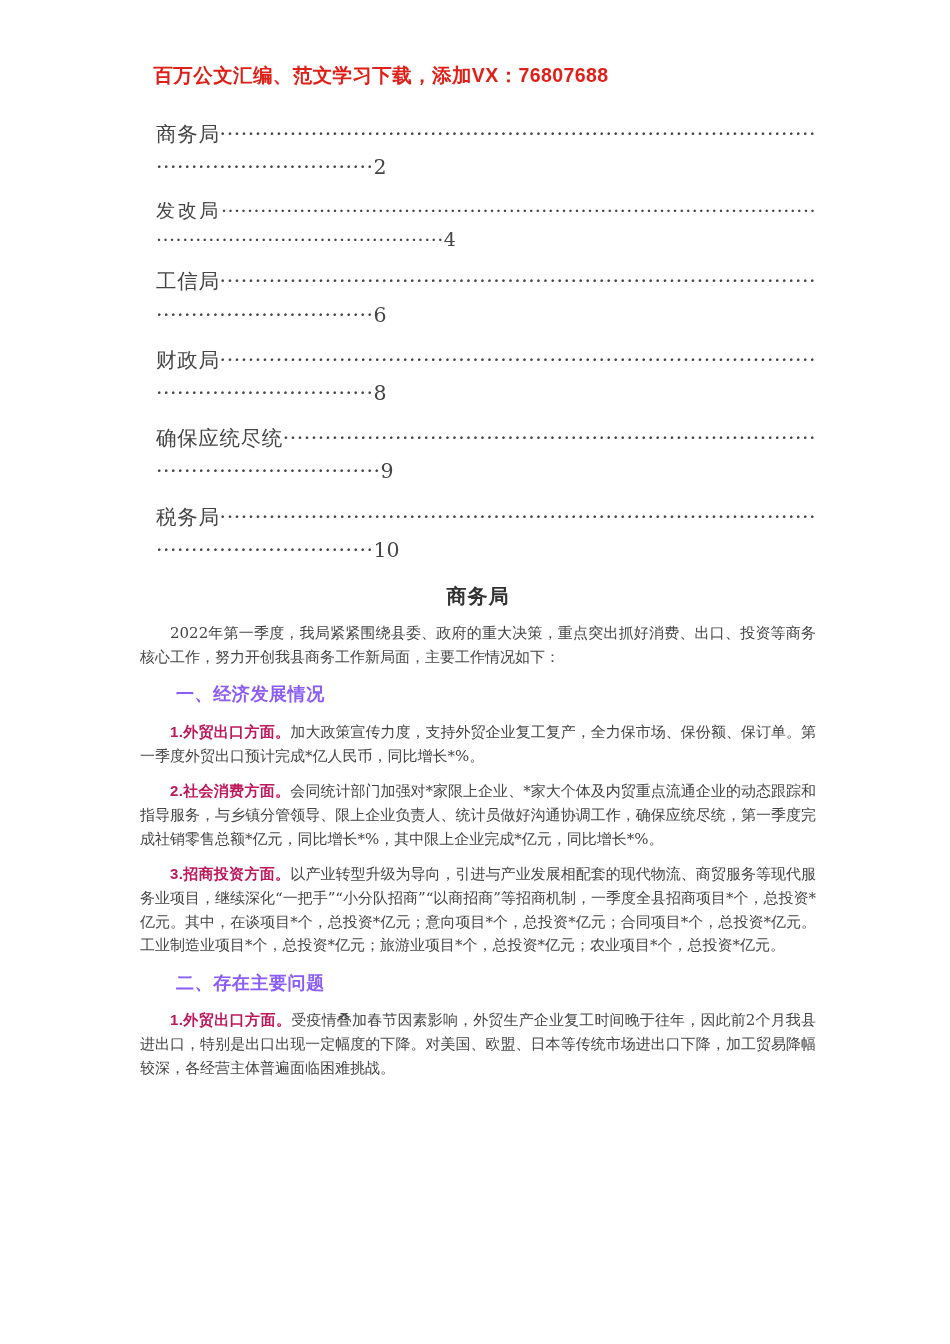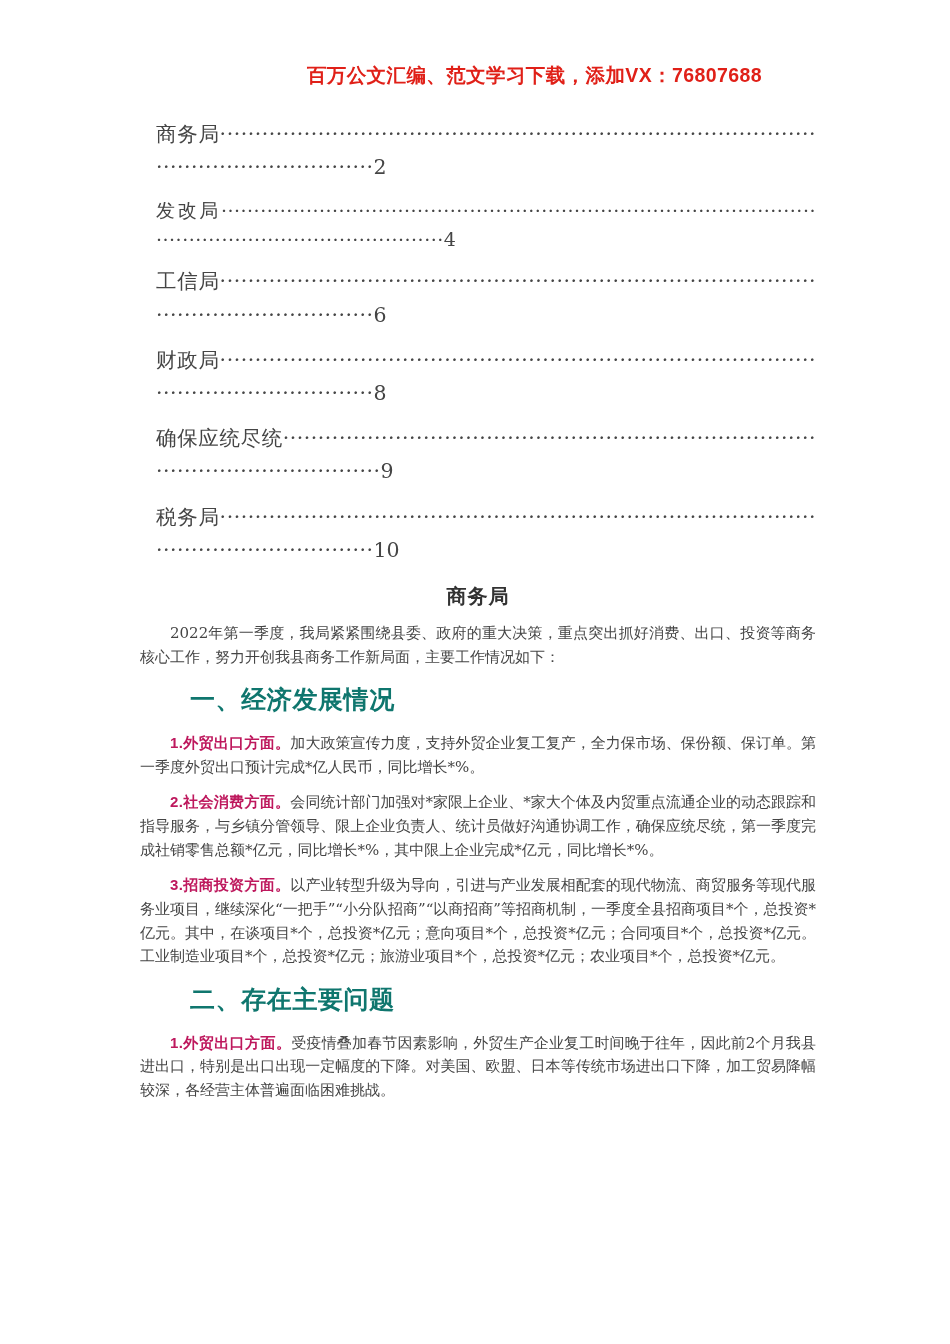--- a/index.html
+++ b/index.html
@@ -22,21 +22,21 @@
     background: #ffffff;
     box-sizing: border-box;
   }
 
   
   .banner {
     position: absolute;
     top: 62px;
     left: 0;
     width: 762px;
-    text-align: right;
+    text-align: center;
     font-family: "Liberation Sans", "DejaVu Sans", sans-serif;
     font-size: 19.5px;
     font-weight: 700;
     letter-spacing: 0.4px;
     color: #e02018;
     white-space: nowrap;
   }
 
   
   .content {
@@ -88,27 +88,27 @@
   .para {
     font-size: 15px;
     line-height: 1.58;
     text-indent: 2em;
     text-align: justify;
     margin: 0 0 11px 0;
     color: #454545;
     word-break: break-all;
   }
   .section-head {
-    font-size: 25px;
+    font-size: 18px;
     line-height: 1.58;
     text-indent: 2em;
     font-weight: 700;
     font-family: "Liberation Sans", "DejaVu Sans", sans-serif;
     letter-spacing: 0.6px;
-    color: #0f766e;
+    color: #8b5cf6;
     margin: 0 0 11px 0;
   }
   .lead {
     font-weight: 700;
     font-family: "Liberation Sans", "DejaVu Sans", sans-serif;
     color: #be185d;
     letter-spacing: 0.3px;
   }
 </style>
 </head>

